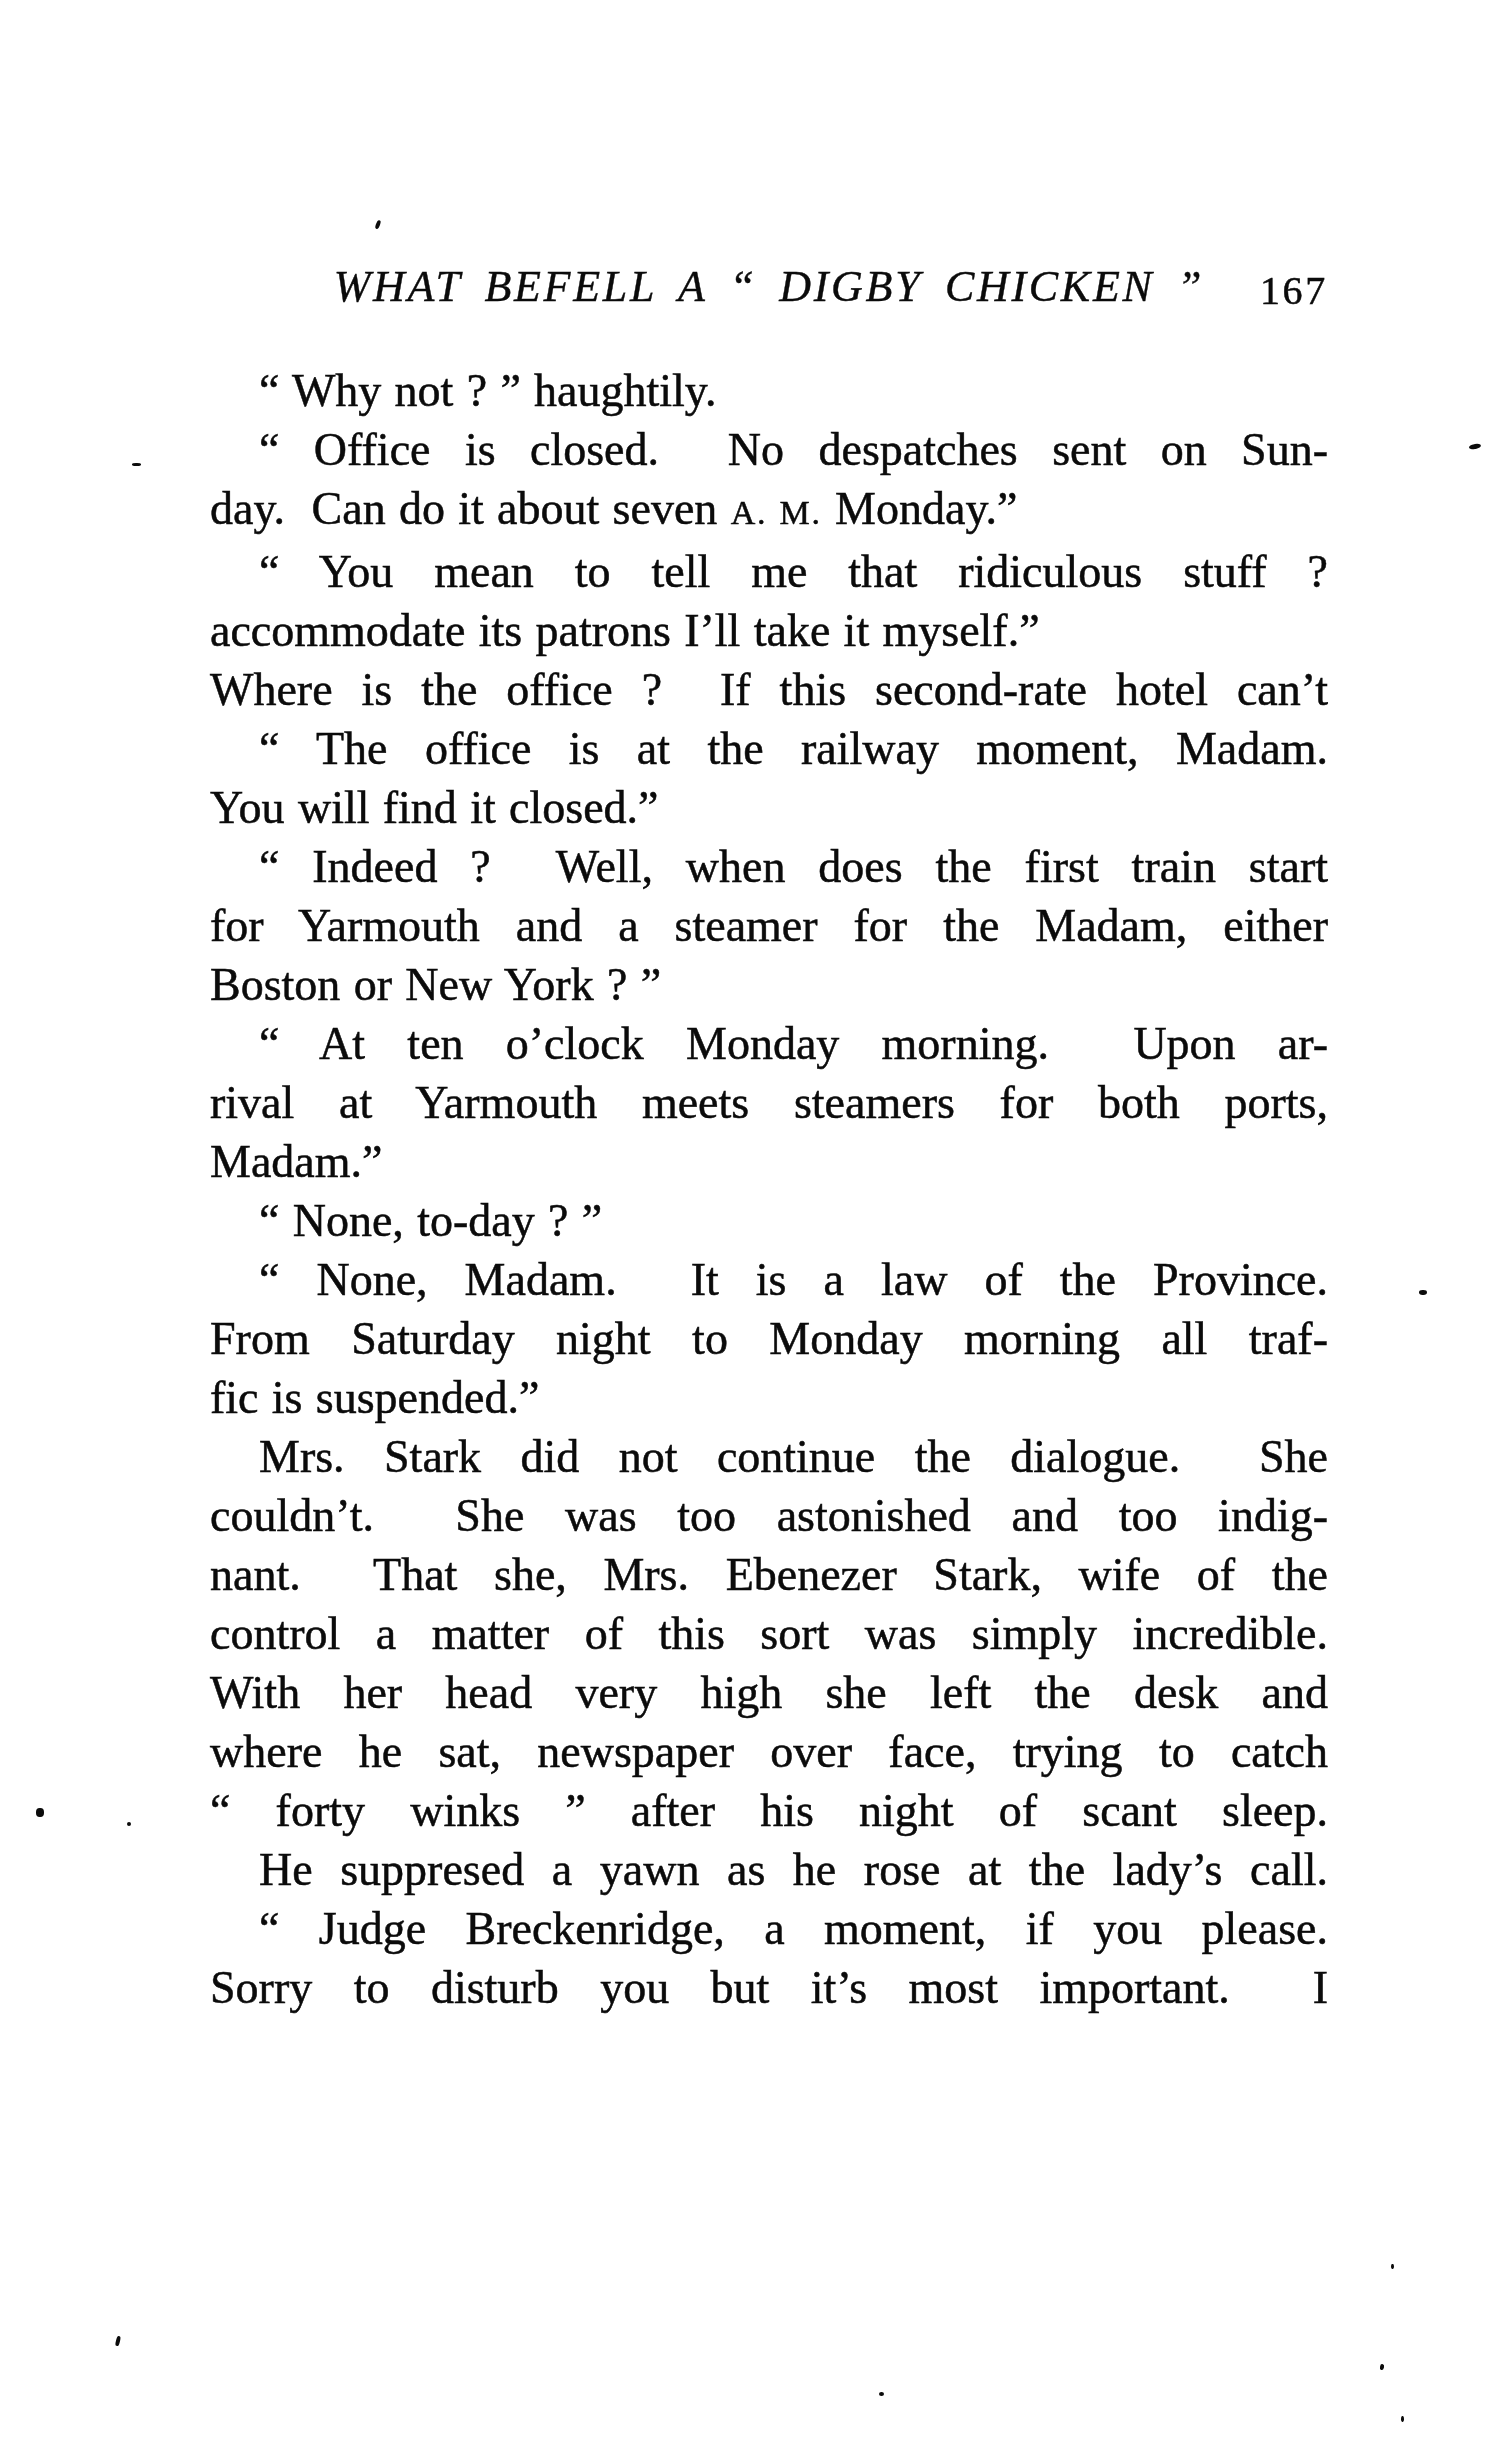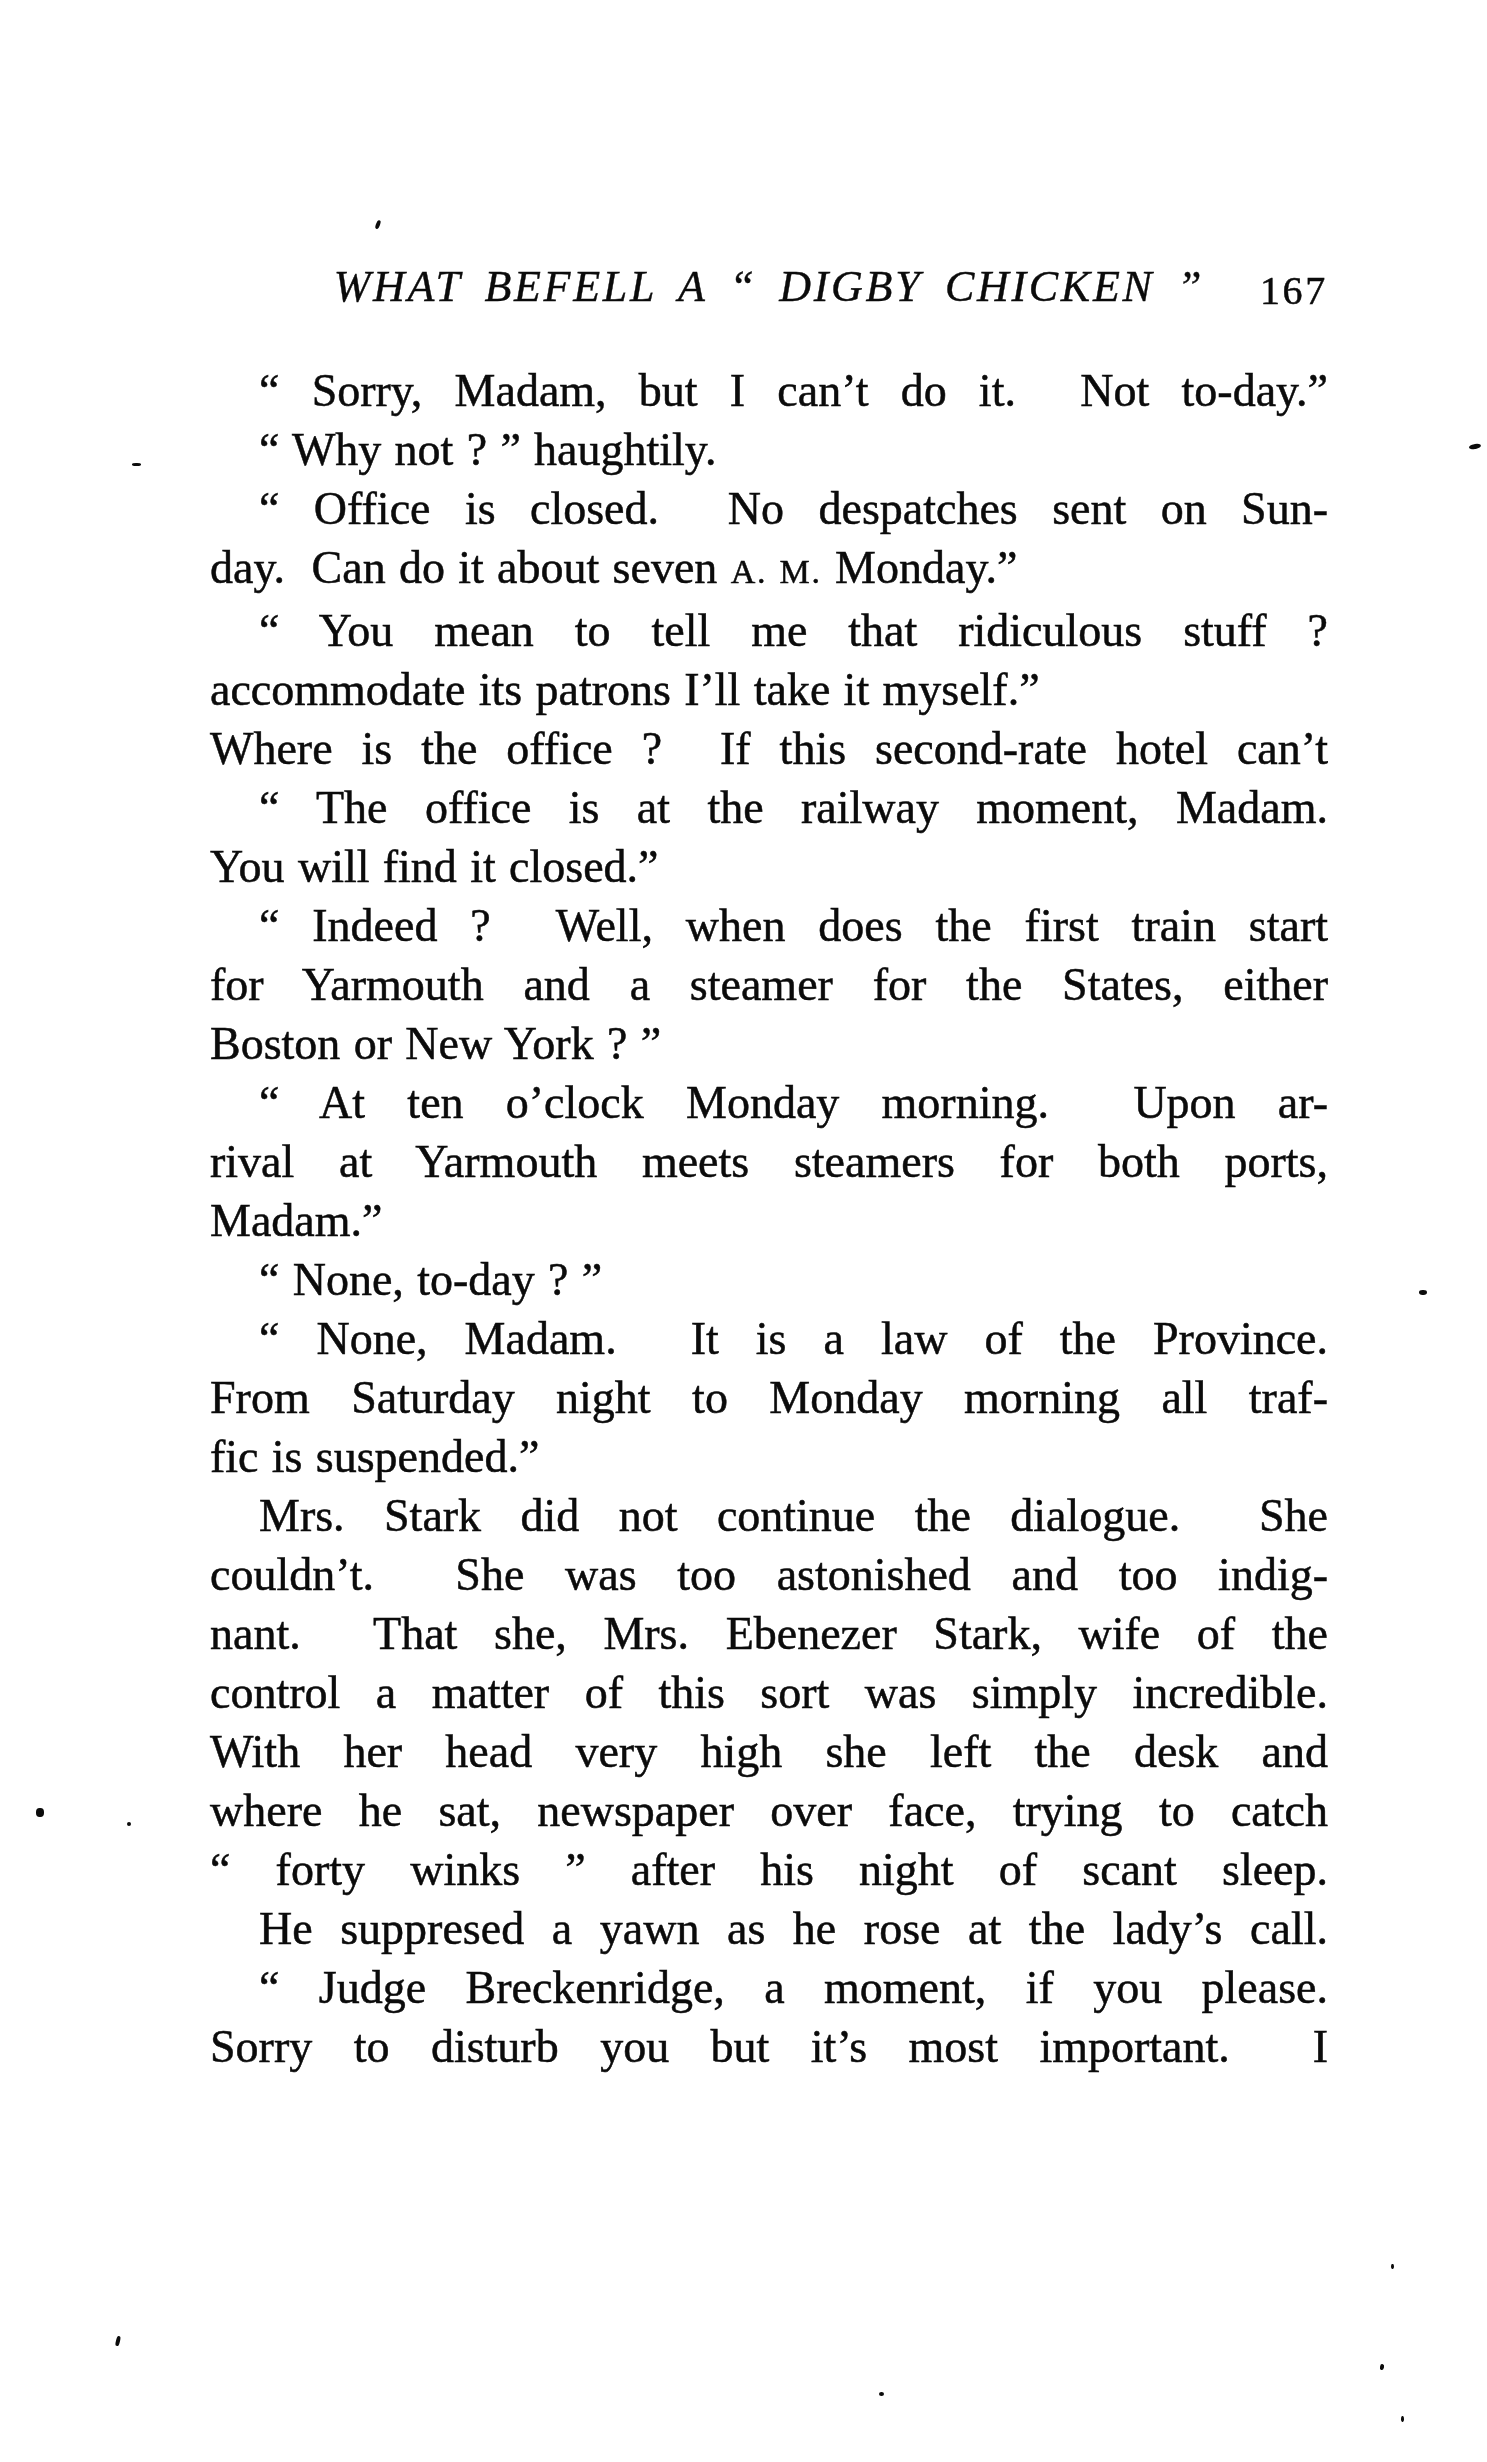--- a/index.html
+++ b/index.html
@@ -69,31 +69,30 @@
 <body>
 
 <div class="page">
 
   <header class="running-head">
     <span class="title">WHAT BEFELL A “ DIGBY CHICKEN ”</span>
     <span class="folio">167</span>
   </header>
 
   <main class="text-block" id="text-block">
-      <div class="line indent full">“ Sorry, Madam, but I can’t do it.&nbsp; Not to-day.”</div>
       <div class="line indent short">“ Why not ? ” haughtily.</div>
       <div class="line indent full">“ Office is closed.&nbsp; No despatches sent on Sun-</div>
       <div class="line short"><span>day.&nbsp; Can do it about seven </span><span class="sc">A. M.</span><span> Monday.”</span></div>
       <div class="line indent full">“ You mean to tell me that ridiculous stuff ?</div>
       <div class="line short">accommodate its patrons I’ll take it myself.”</div>
       <div class="line full">Where is the office ?&nbsp; If this second-rate hotel can’t</div>
       <div class="line indent full">“ The office is at the railway moment, Madam.</div>
       <div class="line short">You will find it closed.”</div>
       <div class="line indent full">“ Indeed ?&nbsp; Well, when does the first train start</div>
-      <div class="line full">for Yarmouth and a steamer for the States, either</div>
+      <div class="line full">for Yarmouth and a steamer for the Madam, either</div>
       <div class="line short">Boston or New York ? ”</div>
       <div class="line indent full">“ At ten o’clock Monday morning.&nbsp; Upon ar-</div>
       <div class="line full">rival at Yarmouth meets steamers for both ports,</div>
       <div class="line short">Madam.”</div>
       <div class="line indent short">“ None, to-day ? ”</div>
       <div class="line indent full">“ None, Madam.&nbsp; It is a law of the Province.</div>
       <div class="line full">From Saturday night to Monday morning all traf-</div>
       <div class="line short">fic is suspended.”</div>
       <div class="line indent full">Mrs. Stark did not continue the dialogue.&nbsp; She</div>
       <div class="line full">couldn’t.&nbsp; She was too astonished and too indig-</div>

